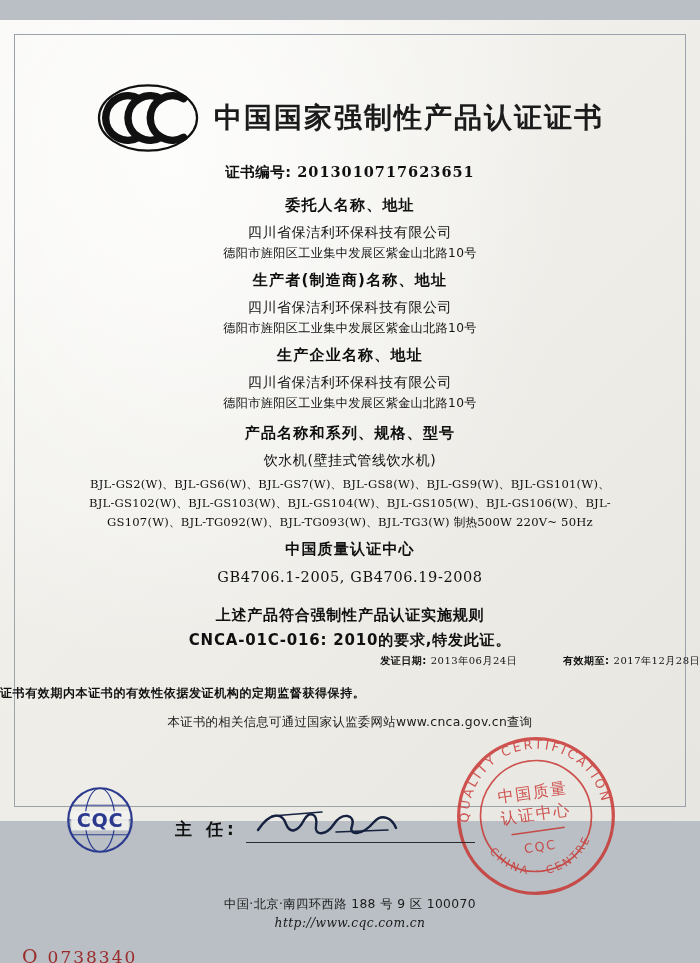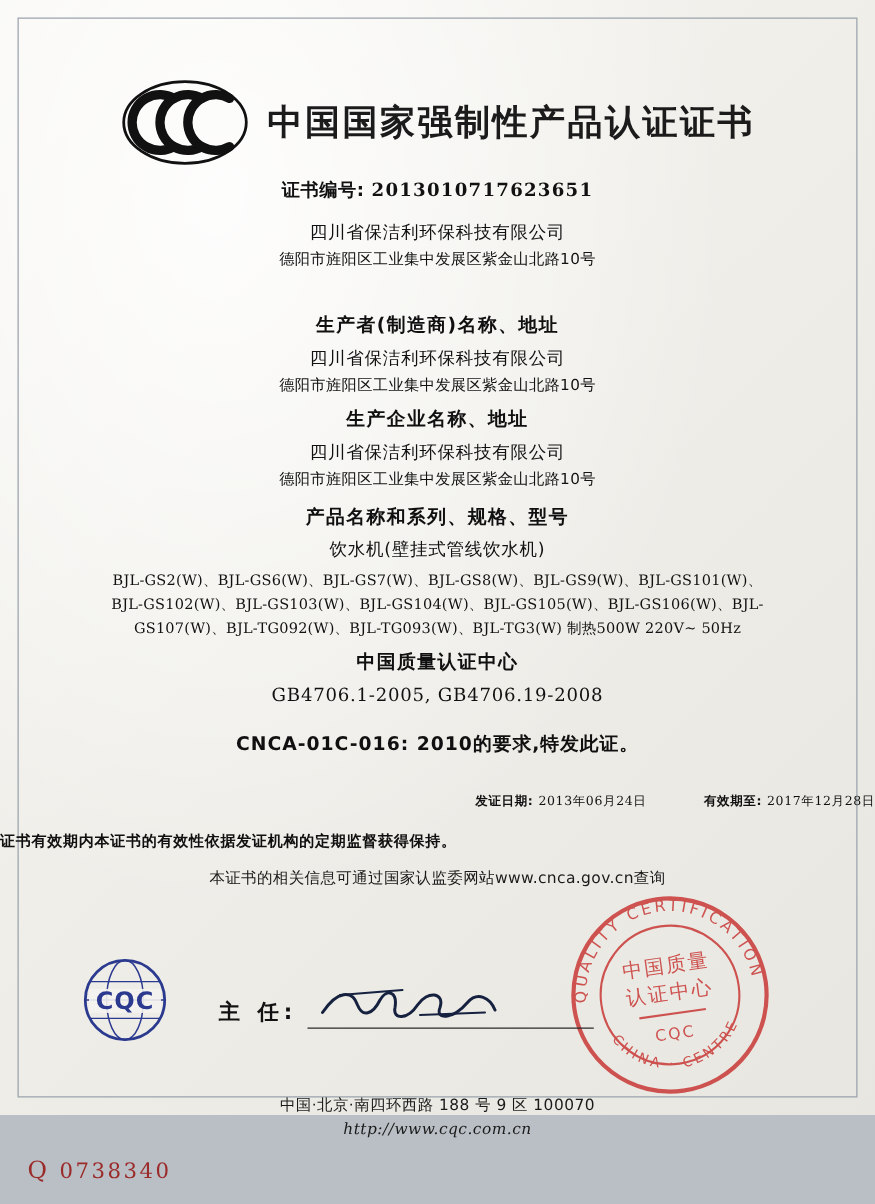--- a/index.html
+++ b/index.html
@@ -9,23 +9,24 @@
   }
   body {
     width: 700px;
     height: 963px;
     overflow: hidden;
     font-family: "DejaVu Sans", sans-serif;
   }
   .page {
     position: relative;
     width: 700px;
-    height: 892px;
+    height: 801px;
     background: #c4b5fd;
     box-sizing: border-box;
+    margin-top: 20px;
   }
   
   .paper-shade {
     position: absolute;
     inset: 0;
     background:
       radial-gradient(ellipse at 25% 18%, rgba(255,255,255,0.85) 0%, rgba(255,255,255,0) 55%),
       linear-gradient(135deg, #f7f6f2 0%, #efeee9 45%, #e7e6e1 100%);
     pointer-events: none;
   }
@@ -280,20 +281,21 @@
       </svg>
       <div class="doc-title">中国国家强制性产品认证证书</div>
     </div>
 
     <div class="cert-no">
       <span>证书编号:</span>
       <span class="num">2013010717623651</span>
     </div>
 
     <div class="section" style="top:176px;">
+      <div class="sec-title">委托人名称、地址</div>
       <div class="sec-line">四川省保洁利环保科技有限公司</div>
       <div class="sec-line small">德阳市旌阳区工业集中发展区紫金山北路10号</div>
     </div>
 
     <div class="section" style="top:251px;">
       <div class="sec-title">生产者(制造商)名称、地址</div>
       <div class="sec-line">四川省保洁利环保科技有限公司</div>
       <div class="sec-line small">德阳市旌阳区工业集中发展区紫金山北路10号</div>
     </div>
 
@@ -308,20 +310,21 @@
       <div class="sec-line">饮水机(壁挂式管线饮水机)</div>
     </div>
     <div class="model-block" style="top:455px;">BJL-GS2(W)、BJL-GS6(W)、BJL-GS7(W)、BJL-GS8(W)、BJL-GS9(W)、BJL-GS101(W)、BJL-GS102(W)、BJL-GS103(W)、BJL-GS104(W)、BJL-GS105(W)、BJL-GS106(W)、BJL-GS107(W)、BJL-TG092(W)、BJL-TG093(W)、BJL-TG3(W)  制热500W 220V~ 50Hz</div>
 
     <div class="section" style="top:520px;">
       <div class="sec-title">中国质量认证中心</div>
       <div class="sec-line std-value">GB4706.1-2005, GB4706.19-2008</div>
     </div>
 
     <div class="statement" style="top:583px;">
+      <div>上述产品符合强制性产品认证实施规则</div>
       <div>CNCA-01C-016: 2010的要求,特发此证。</div>
     </div>
 
     <div class="dates" style="top:634px;">
       <span>发证日期:</span>
       <span class="val">2013年06月24日</span>
       <span class="gap"></span>
       <span>有效期至:</span>
       <span class="val">2017年12月28日</span>
     </div>

